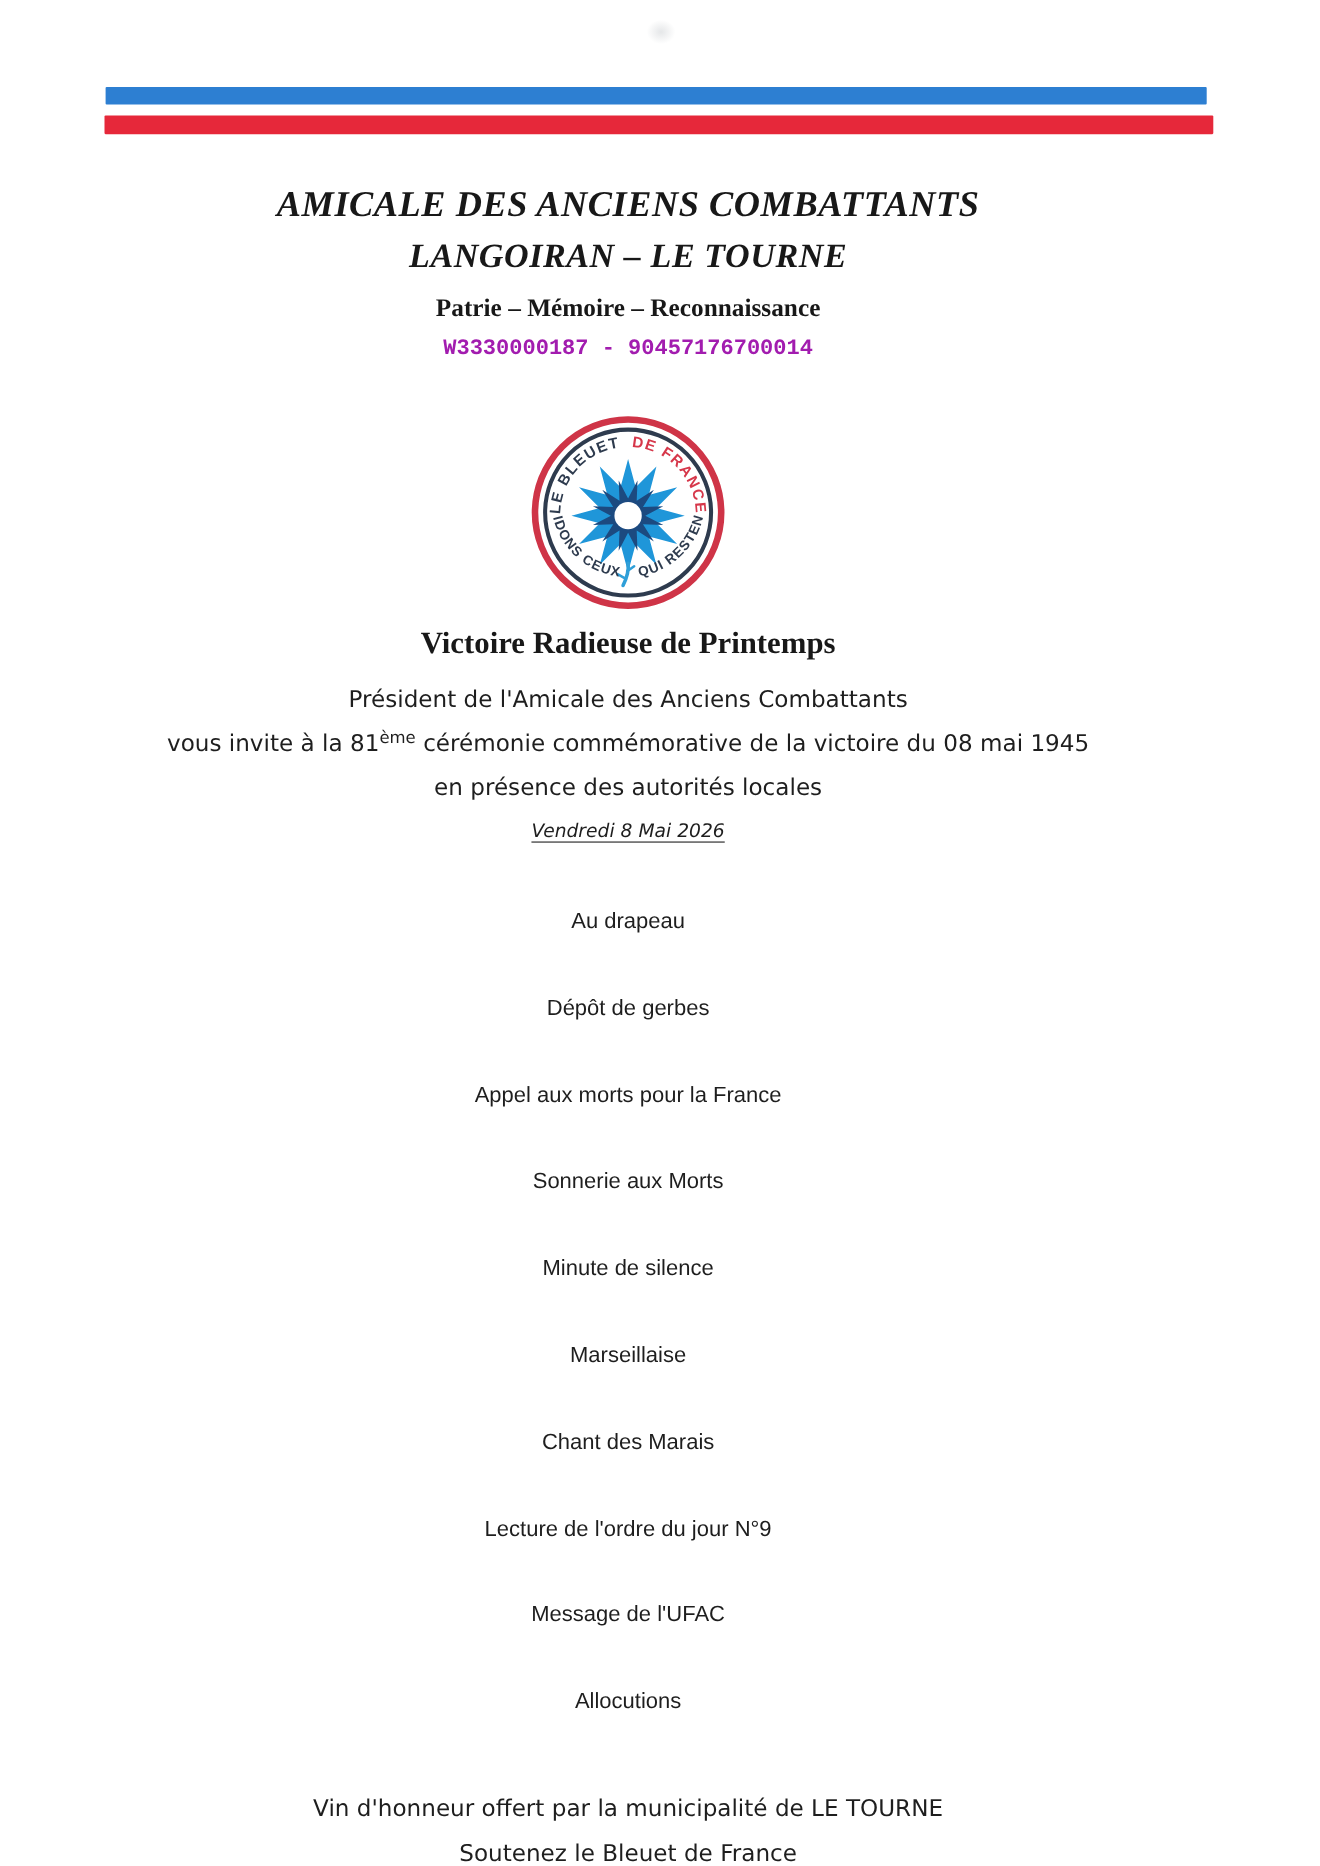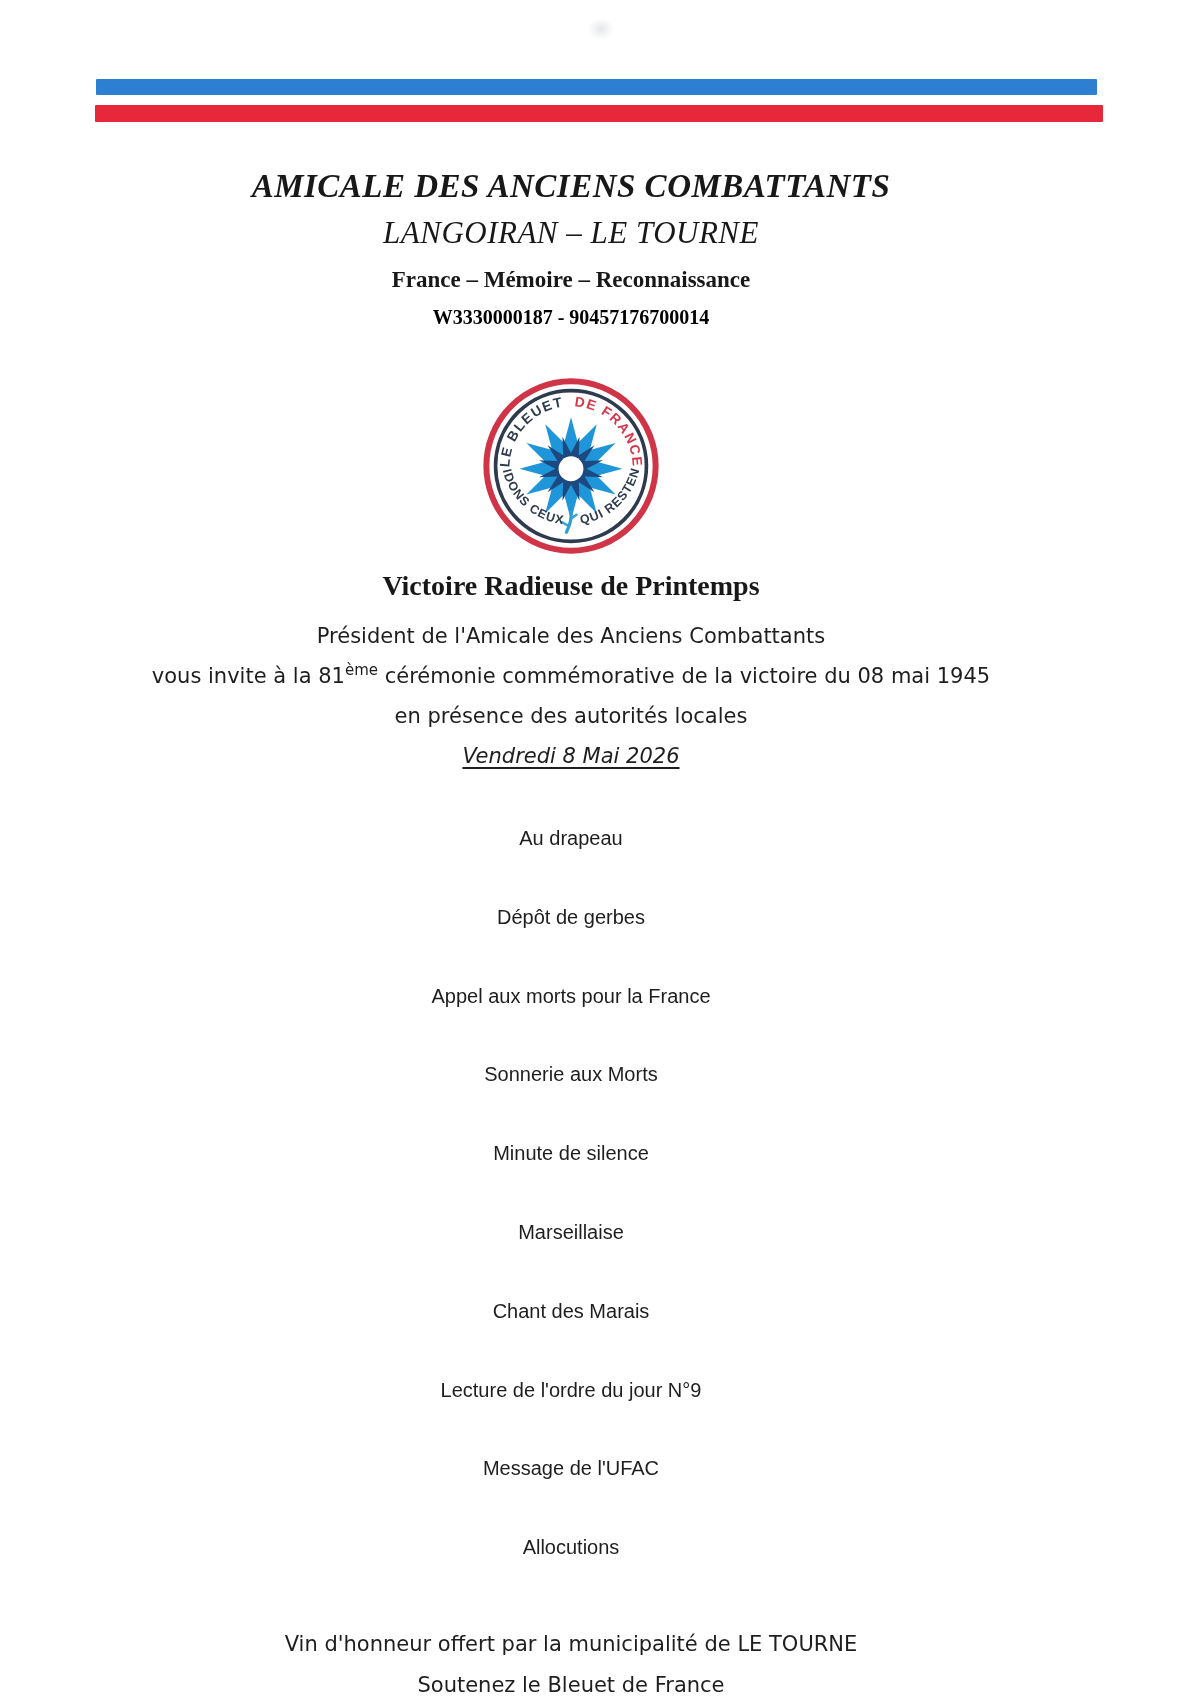--- a/index.html
+++ b/index.html
@@ -26,32 +26,32 @@
   
   .title-1{
     margin:168px 0 10px 0;
     font-family:"Liberation Serif",serif;
     font-style:italic;font-weight:bold;
     font-size:33px;letter-spacing:.5px;color:#181818;
   }
   .title-2{
     margin:0 0 16px 0;
     font-family:"Liberation Serif",serif;
-    font-style:italic;font-weight:normal;
+    font-style:italic;font-weight:bold;
     font-size:31px;letter-spacing:.5px;color:#181818;
   }
   .motto{
     margin:0 0 13px 0;
     font-family:"Liberation Serif",serif;
     font-weight:bold;font-size:23px;color:#181818;
   }
   .registration{
     margin:0;
-    font-family:Liberation Serif, serif;
-    font-weight:bold;font-size:20px;color:#000000;
+    font-family:Liberation Mono, monospace;
+    font-weight:bold;font-size:20px;color:#a21caf;
   }
   
   .logo-wrap{
     width:184px;height:184px;
     margin:45px auto 0 auto;
   }
   
   .event-title{
     margin:12px 0 0 0;
     font-family:"Liberation Serif",serif;
@@ -61,21 +61,21 @@
     margin:0;
     font-family:"DejaVu Sans",sans-serif;
     font-size:21px;line-height:40px;color:#1e1e1e;
   }
   .script-block{margin-top:14px;}
   .script-line sup{font-size:15px;line-height:0;}
   .date-line{
     font-style:italic;
     text-decoration:underline;
     text-underline-offset:4px;
-    font-size:21px;
+    font-size:17px;
   }
   
   .schedule{
     margin-top:56px;
     text-align:left;
     padding-left:285px;
   }
   .schedule-line{
     font-family:"Liberation Sans",sans-serif;
     font-weight:bold;font-size:27px;line-height:42px;color:#161616;
@@ -97,21 +97,21 @@
 
   <div class="scan-artifact"></div>
 
   <div class="stripe stripe-blue" style="background: rgb(45, 127, 210);"></div>
   <div class="stripe stripe-red" style="background: rgb(230, 40, 58);"></div>
 
   <div class="column">
 
     <h1 class="title-1">AMICALE DES ANCIENS COMBATTANTS</h1>
     <h2 class="title-2">LANGOIRAN – LE TOURNE</h2>
-    <div class="motto">France – Mémoire – Reconnaissance</div>
+    <div class="motto">Patrie – Mémoire – Reconnaissance</div>
     <div class="registration">W3330000187 - 90457176700014</div>
 
     <div class="logo-wrap">
       <svg viewBox="0 0 200 200" width="184" height="184">
         <defs>
           <path id="arcTop" d="M 33 102 A 67 67 0 0 1 167 102" fill="none"></path>
           <path id="arcBottom" d="M 25 100 A 76 76 0 0 0 175 100" fill="none"></path>
         </defs>
         <circle cx="100" cy="100" r="96" fill="#ffffff"></circle>
         <circle cx="100" cy="100" r="92" fill="none" stroke-width="6.5" id="ringRed" stroke="#cf3447"></circle>

